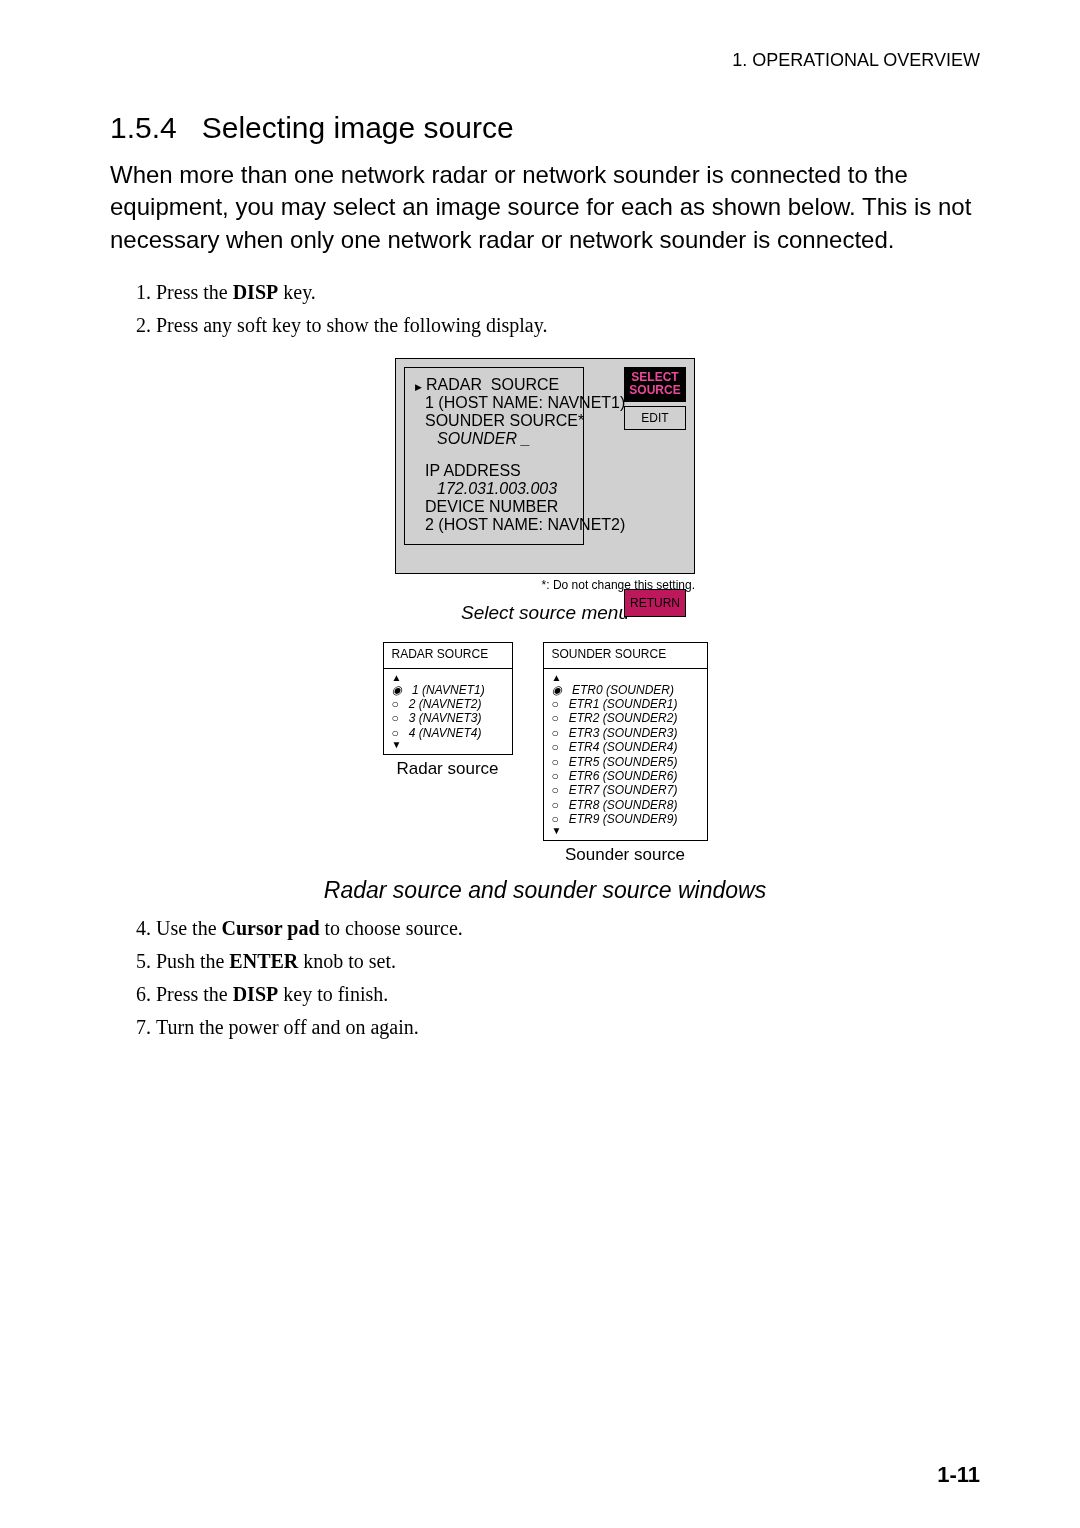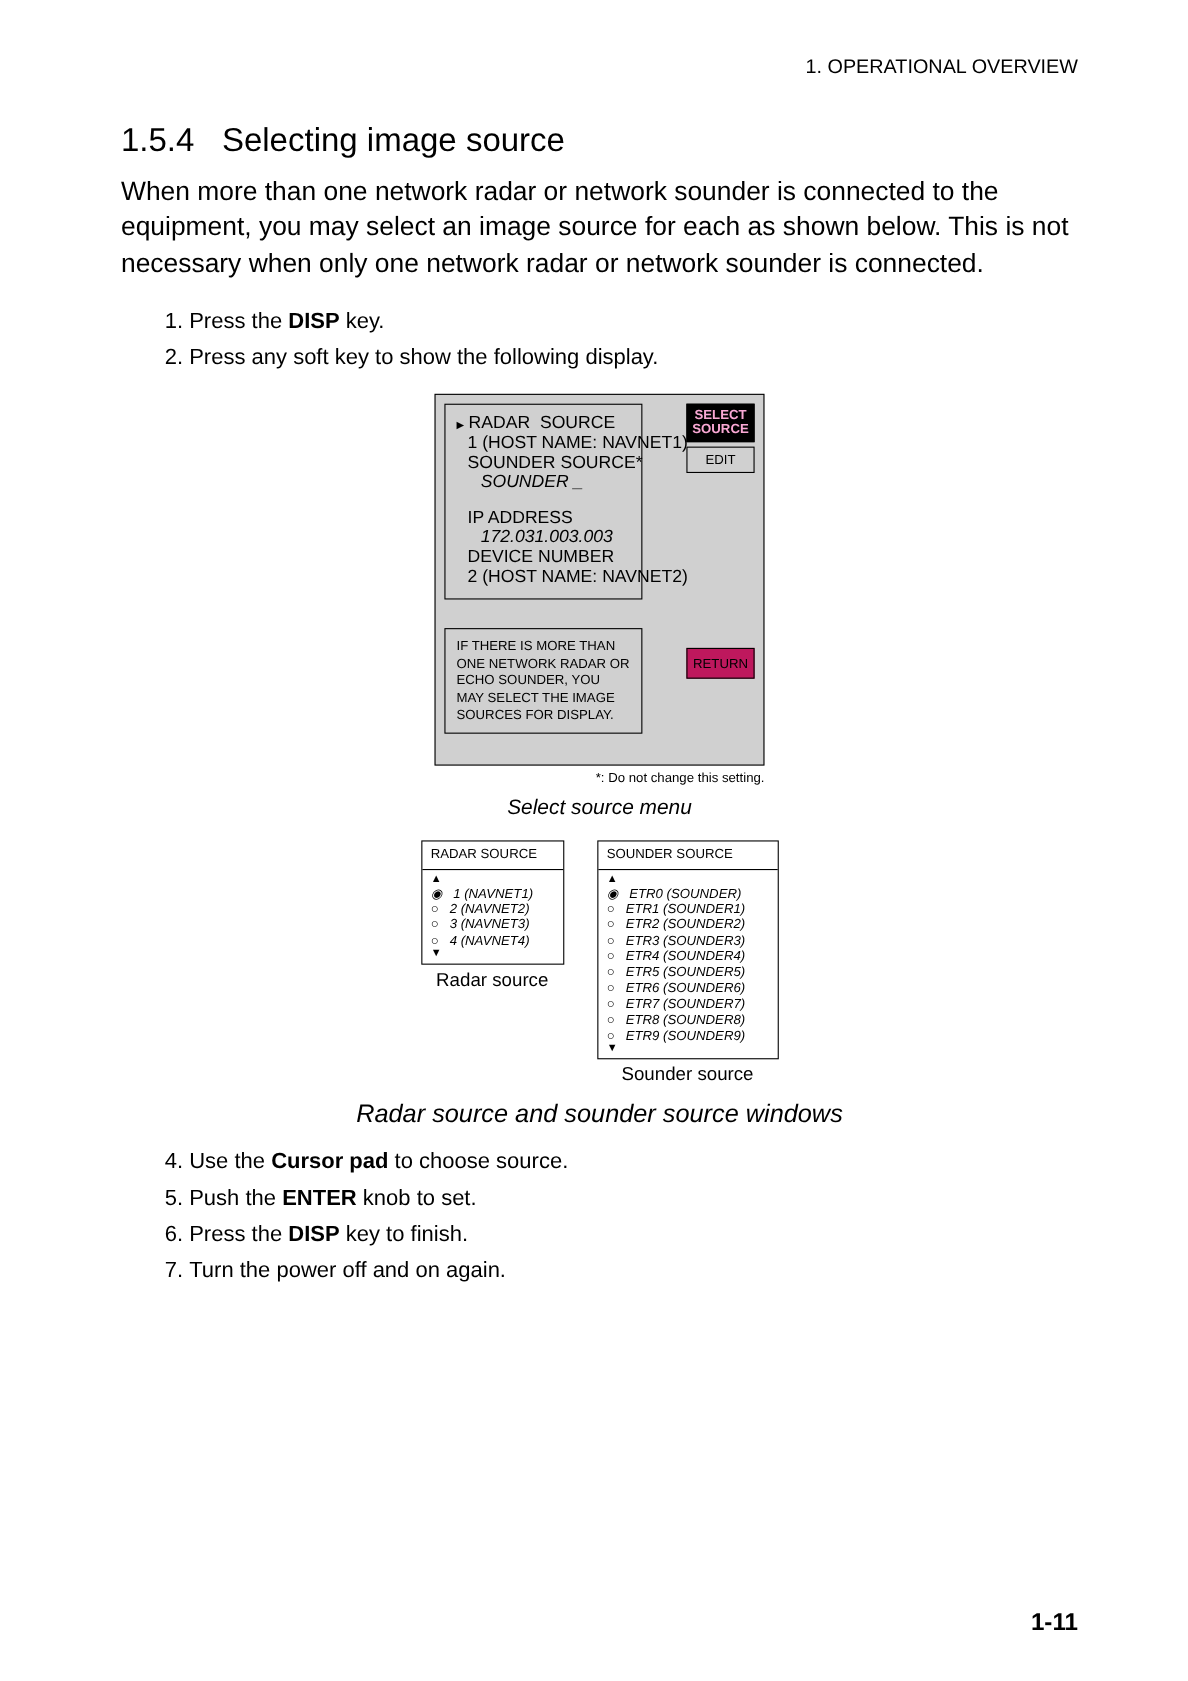--- a/index.html
+++ b/index.html
@@ -32,21 +32,22 @@
   }
   p.intro {
     font-size: 24px;
     line-height: 1.35;
     margin: 0 0 22px 0;
   }
   ol.steps {
     font-size: 20px;
     line-height: 1.45;
     padding-left: 46px;
-    margin: 16px;
+    margin: 0;
+    font-family: Liberation Serif, serif;
   }
   ol.steps li { margin-bottom: 4px; }
 
   
   .fig1-wrap { width: 100%; display: flex; flex-direction: column; align-items: center; margin: 18px 0 8px 0; }
   .fig1 {
     width: 300px;
     border: 1px solid #000;
     background: #d0d0d0;
     position: relative;
@@ -86,21 +87,21 @@
   .fig1-btn {
     border: 1px solid #000;
     text-align: center;
     font-size: 12px;
     padding: 4px 2px;
     margin-bottom: 4px;
     background: #d0d0d0;
   }
   .fig1-btn.selected {
     background: #000;
-    color: #f9a8d4;
+    color: #ec4899;
     font-weight: bold;
     line-height: 1.1;
     padding: 3px 2px;
   }
   .fig1-return-wrap {
     position: absolute;
     right: 8px;
     top: 230px;
   }
   .fig1-return {
@@ -196,21 +197,20 @@
         <div class="fig1-line fig1-indent1">1 (HOST NAME: NAVNET1)</div>
         <div class="fig1-line fig1-indent1">SOUNDER SOURCE*</div>
         <div class="fig1-line fig1-indent2">SOUNDER _</div>
         <div class="fig1-section-gap"></div>
         <div class="fig1-line fig1-indent1">IP ADDRESS</div>
         <div class="fig1-line fig1-indent2">172.031.003.003</div>
         <div class="fig1-line fig1-indent1">DEVICE NUMBER</div>
         <div class="fig1-line fig1-indent1">2 (HOST NAME: NAVNET2)</div>
       </div>
 
-      <div class="fig1-box2">IF THERE IS MORE THAN ONE NETWORK RADAR OR ECHO SOUNDER, YOU MAY SELECT THE IMAGE SOURCES FOR DISPLAY.</div>
       <div class="fig1-footer-gap"></div>
     </div>
     <div class="fig1-note">*: Do not change this setting.</div>
     <div class="fig1-caption">Select source menu</div>
   </div>
 
 
   <div class="fig2-wrap">
     <div class="fig2-row">
       <div class="fig2-col">

